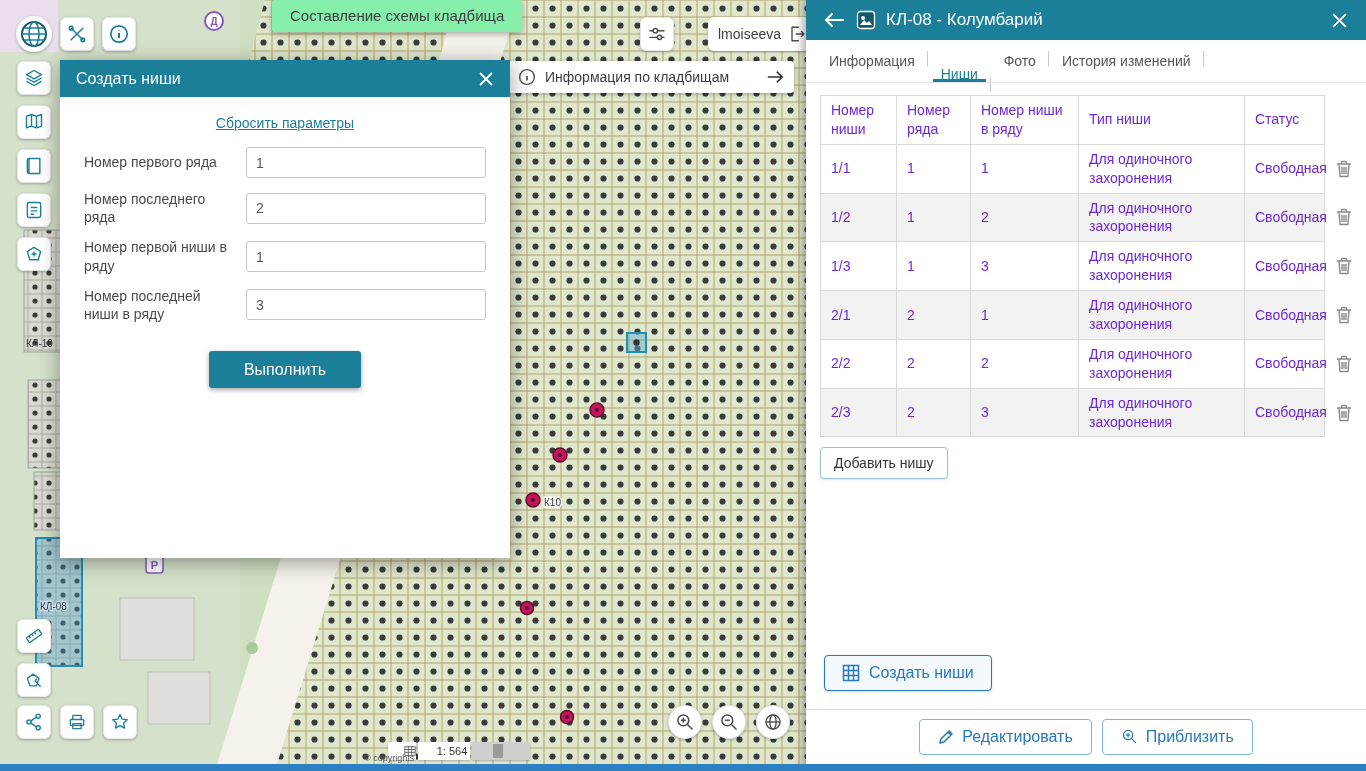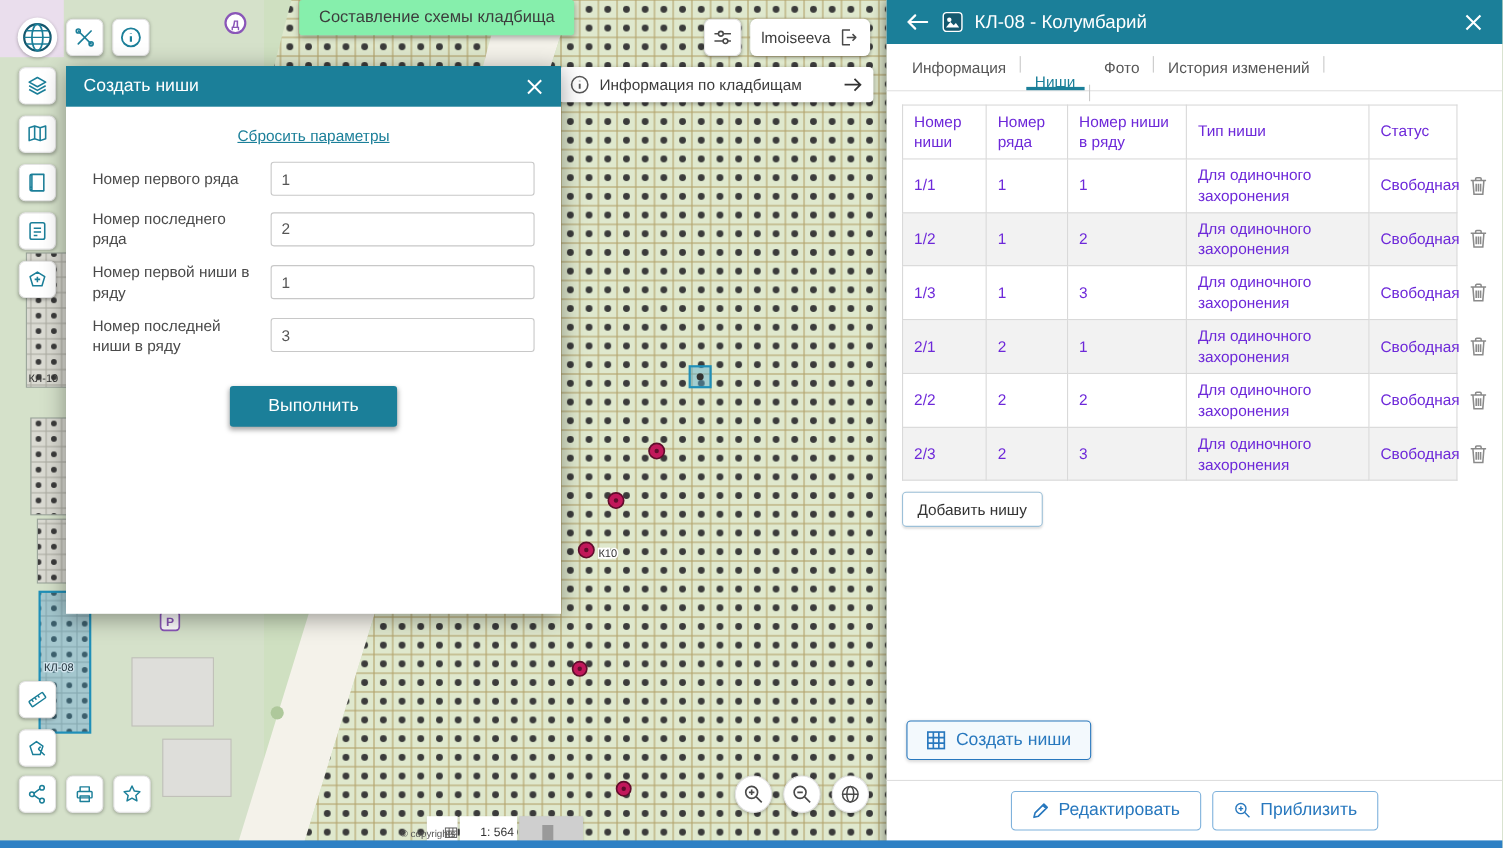--- a/index.html
+++ b/index.html
@@ -15,32 +15,32 @@
     display:flex; align-items:center; justify-content:center; cursor:pointer; z-index:5; }
   .round-btn { border-radius:50%; }
   .logo-btn { position:absolute; left:16px; top:16px; width:36px; height:36px; border-radius:50%;
     background:#fff; box-shadow:0 1px 3px rgba(0,0,0,.3); display:flex; align-items:center;
     justify-content:center; z-index:5; cursor:pointer; }
 
   .tooltip { position:absolute; left:272px; top:0; height:32px; padding:0 18px; background:#86efac;
     border-radius:3px; box-shadow:0 2px 6px rgba(0,0,0,.3); font-size:15px; color:#3c3c3c;
     line-height:32px; z-index:15; white-space:nowrap; }
 
-  .user-btn { position:absolute; left:682px; top:17px; height:34px; background:#fff;
+  .user-btn { position:absolute; left:708px; top:17px; height:34px; background:#fff;
     border-radius:6px; box-shadow:0 1px 3px rgba(0,0,0,.28); display:flex; align-items:center;
     gap:8px; padding:0 10px; font-size:14px; color:#3c3c3c; z-index:5; cursor:pointer; }
 
   .info-banner { position:absolute; left:508px; top:61px; width:286px; height:32px; background:#fff;
     border-radius:4px; box-shadow:0 1px 4px rgba(0,0,0,.3); display:flex; align-items:center;
     gap:9px; padding:0 10px; font-size:14px; color:#3c3c3c; z-index:5; cursor:pointer; }
   .info-banner .spacer { flex:1; }
 
   .scale-widget { position:absolute; left:388px; top:742px; display:flex; align-items:flex-end;
     gap:2px; z-index:5; }
-  .scale-box { background:#fff; height:30px; display:flex; align-items:center; justify-content:center;
+  .scale-box { background:#fff; height:18px; display:flex; align-items:center; justify-content:center;
     box-shadow:0 1px 2px rgba(0,0,0,.25); font-size:11px; color:#333;padding-left:16px; }
   .scale-box.grid { width:28px; }
   .scale-box.text { width:52px; }
   .scale-box.slider { width:58px; background:#cfcfcf; justify-content:flex-start; }
   .slider-knob { width:10px; height:14px; background:#9a9a9a; margin-left:5px; }
   .copyright { position:absolute; left:364px; top:753px; font-size:9px; color:#555; z-index:6; }
 
   
   .dialog { position:absolute; left:60px; top:60px; width:450px; height:498px; background:#fff;
     box-shadow:0 4px 20px rgba(0,0,0,.38); z-index:20; }

